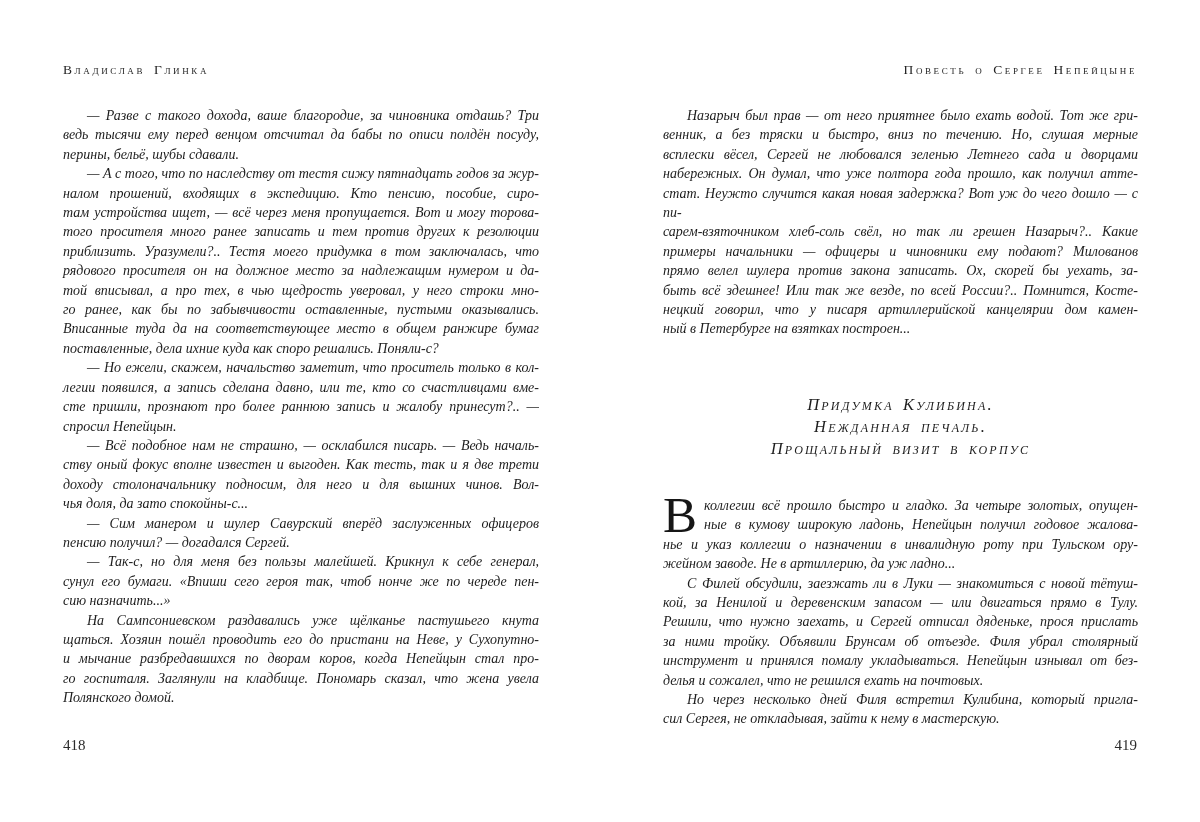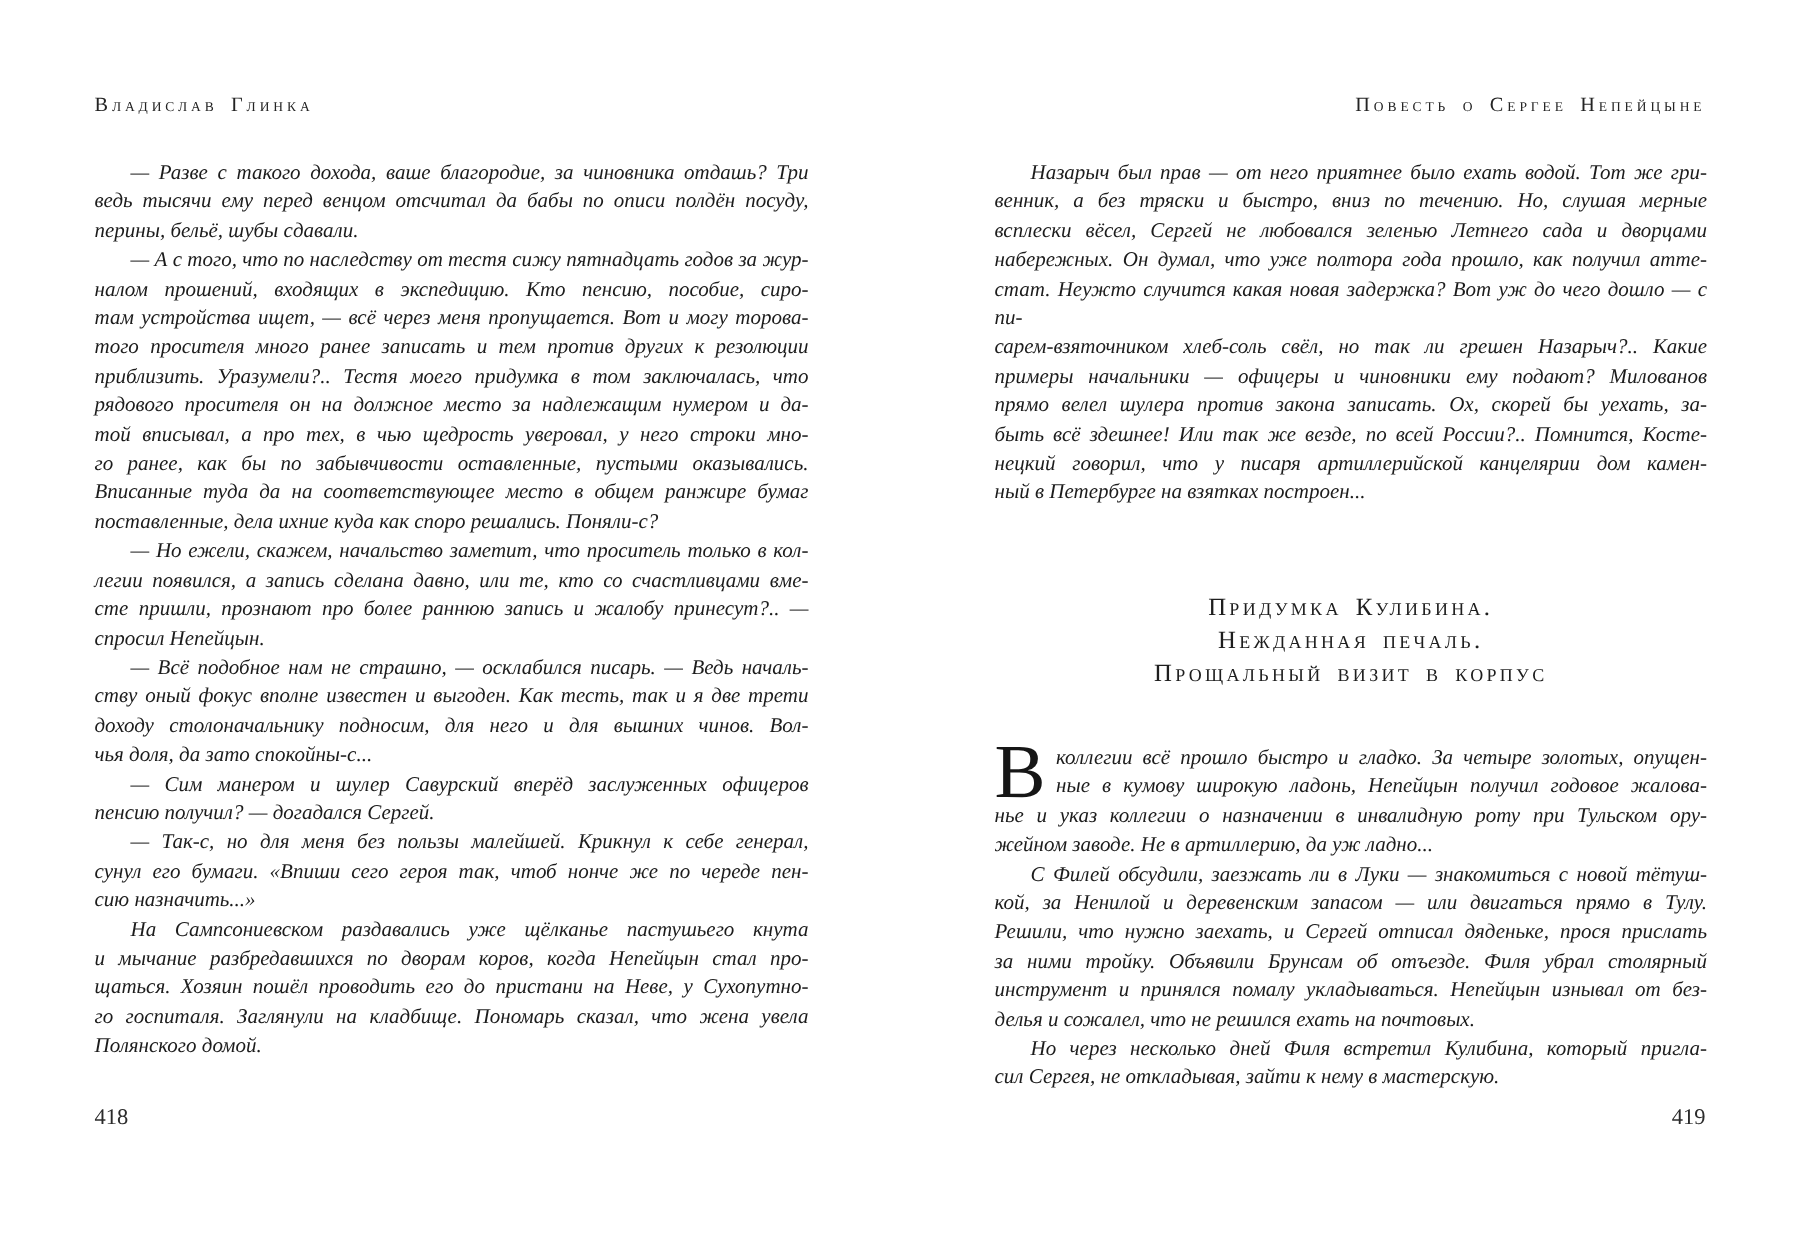--- a/index.html
+++ b/index.html
@@ -68,20 +68,21 @@
     text-align: center;
   }
   .chapter-heading .head-line {
     font-size: 16.5px;
     line-height: 21.8px;
     font-variant: small-caps;
     letter-spacing: 2.2px;
     word-spacing: 3px;
     color: #1e1e1e;
     white-space: nowrap;
+    font-style: italic;
   }
 
   
   .page-number {
     position: absolute;
     top: 737px;
     font-size: 15px;
     color: #2b2b2b;
   }
   .page-number.num-left  { left: 63px; }
@@ -126,22 +127,22 @@
       <div class="tl first">— Сим манером и шулер Савурский вперёд заслуженных офицеров</div>
       <div class="tl end">пенсию получил? — догадался Сергей.</div>
     </div>
     <div class="para">
       <div class="tl first">— Так-с, но для меня без пользы малейшей. Крикнул к себе генерал,</div>
       <div class="tl">сунул его бумаги. «Впиши сего героя так, чтоб нонче же по череде пен-</div>
       <div class="tl end">сию назначить...»</div>
     </div>
     <div class="para">
       <div class="tl first">На Сампсониевском раздавались уже щёлканье пастушьего кнута</div>
+      <div class="tl">щаться. Хозяин пошёл проводить его до пристани на Неве, у Сухопутно-</div>
       <div class="tl">и мычание разбредавшихся по дворам коров, когда Непейцын стал про-</div>
-      <div class="tl">щаться. Хозяин пошёл проводить его до пристани на Неве, у Сухопутно-</div>
       <div class="tl">го госпиталя. Заглянули на кладбище. Пономарь сказал, что жена увела</div>
       <div class="tl end">Полянского домой.</div>
     </div>
   </div>
 
 <div class="page-number num-left">418</div>
 
 <div class="running-head right-head">Повесть о Сергее Непейцыне</div>
 
 <div class="text-column" id="right-body-top">

